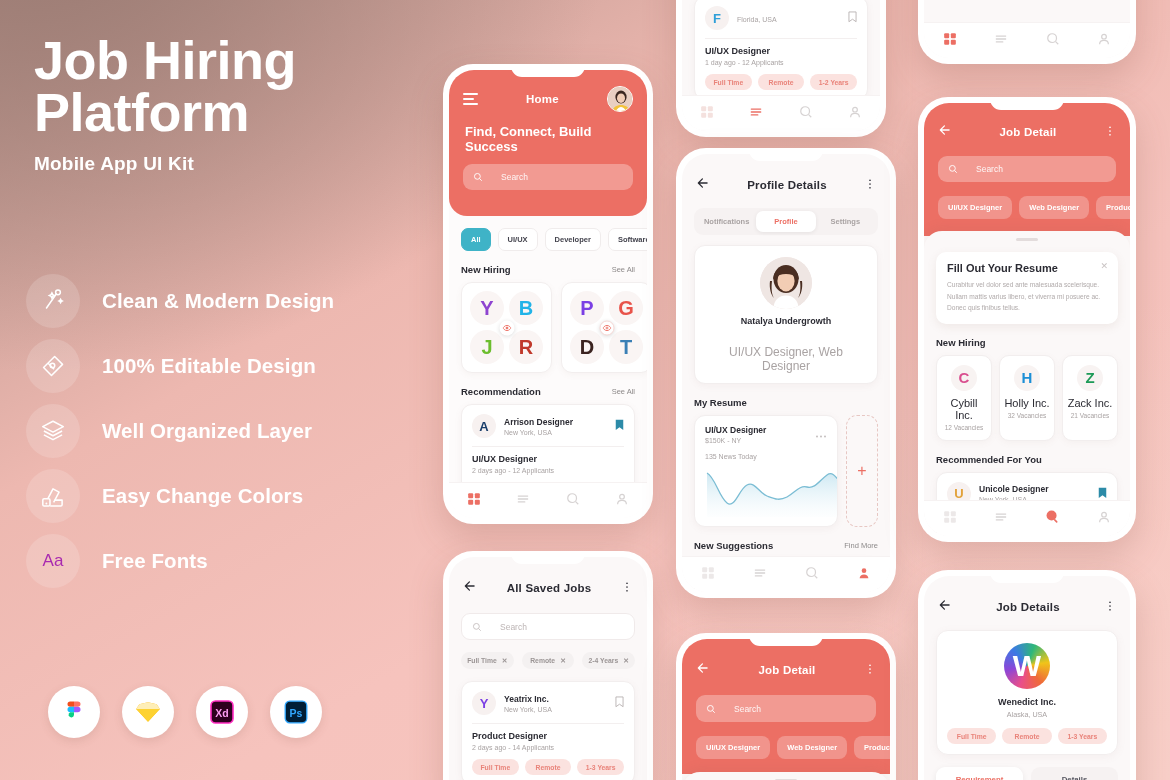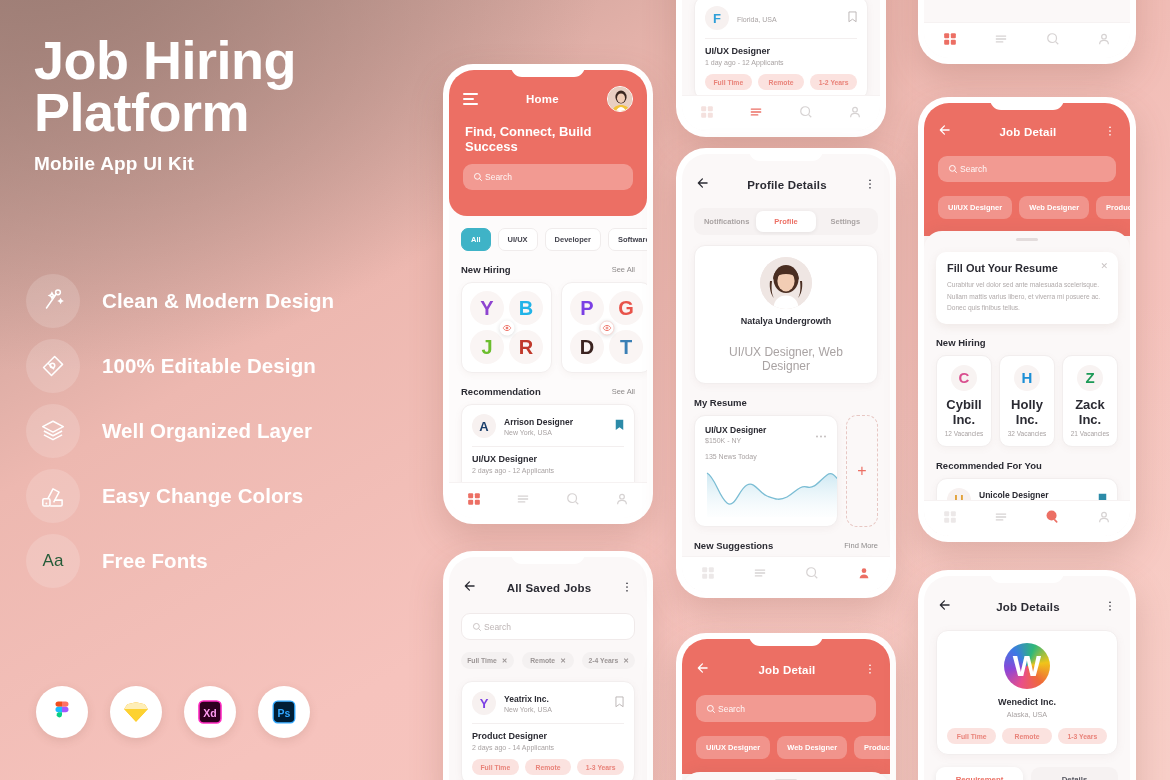--- a/index.html
+++ b/index.html
@@ -32,23 +32,23 @@
     background: rgba(255,255,255,0.16);
     display:flex; align-items:center; justify-content:center;
     flex: 0 0 54px;
   }
   .feat-icon svg { display:block; }
   .feat-label {
     margin-left: 22px; color:#fff; font-weight: 700; font-size: 20.5px;
     letter-spacing: 0.1px;
     text-align: center;
   }
-  .feat-aa { color:#14532d; font-size:17px; font-weight:500; opacity:.92; }
-
-  .app-badges { position:absolute; left:36px; top:686px; display:flex; gap:22px; }
+  .feat-aa { color:#a21caf; font-size:17px; font-weight:500; opacity:.92; }
+
+  .app-badges { position:absolute; left:48px; top:686px; display:flex; gap:22px; }
   .badge {
     width: 52px; height: 52px; border-radius:50%; background:#fff;
     display:flex; align-items:center; justify-content:center;
     box-shadow: 0 3px 10px rgba(120,70,60,0.14);
   }
 
   
   .phone {
     position:absolute; background:#fff; border-radius: 30px;
     box-shadow: 0 14px 34px rgba(130,76,66,0.22);
@@ -73,21 +73,21 @@
   .burger i:nth-child(2){ width:11px; }
 
   .avatar-sm {
     width:26px; height:26px; border-radius:50%; overflow:hidden; flex:0 0 26px;
     background:#d7b49d; border:1.5px solid #fff;
   }
 
   .tagline { font-size:13px; font-weight:700; margin:12px 2px 10px; color:#fff; }
 
   .searchbar {
-    display:flex; align-items:center; gap:2px;
+    display:flex; align-items:center; gap:18px;
     background: rgba(255,255,255,0.30); border-radius: 9px;
     height: 26px; padding: 0 10px; margin: 0 0 14px 0;
   }
   .searchbar.light { background:#fff; border:1px solid #f0eaea; }
   .search-ph { font-size:8.5px; color: rgba(255,255,255,0.92); }
   .search-ph.grey { color:#bdb5b5; }
 
   .chip-row { display:flex; gap:7px; padding: 0 12px; }
   .chip {
     border-radius:7px; font-size:7.5px; font-weight:700; padding:6px 9px;
@@ -193,21 +193,21 @@
 
   .comp-row { display:flex; gap:7px; padding:0 12px; }
   .comp-card {
     flex:1; background:#fff; border:1px solid #f2eeee; border-radius:10px;
     padding:9px 4px; text-align:center; box-shadow:0 2px 7px rgba(160,120,110,.06);
   }
   .comp-logo {
     width:26px; height:26px; border-radius:50%; background:#f8f3f2; margin:0 auto 6px;
     display:flex; align-items:center; justify-content:center; font-size:15px; font-weight:800;
   }
-  .comp-name { font-size:13px; font-weight:700; color:#2b2b33; }
+  .comp-name { font-size:11px; font-weight:400; color:#2b2b33; }
   .comp-vac { font-size:6.5px; color:#a9a3a3; margin-top:3px; }
 
   .notice {
     margin:11px 12px 0; background:#fff; border-radius:10px; padding:10px 11px;
     box-shadow:0 3px 10px rgba(160,120,110,.12); position:relative;
   }
   .notice-t { font-size:11px; font-weight:700; color:#2b2b33; }
   .notice-b { font-size:6.6px; color:#b0aaaa; line-height:1.75; margin-top:5px; }
   .notice-x { position:absolute; right:10px; top:9px; color:#c9c3c3; font-size:9px; }
 

